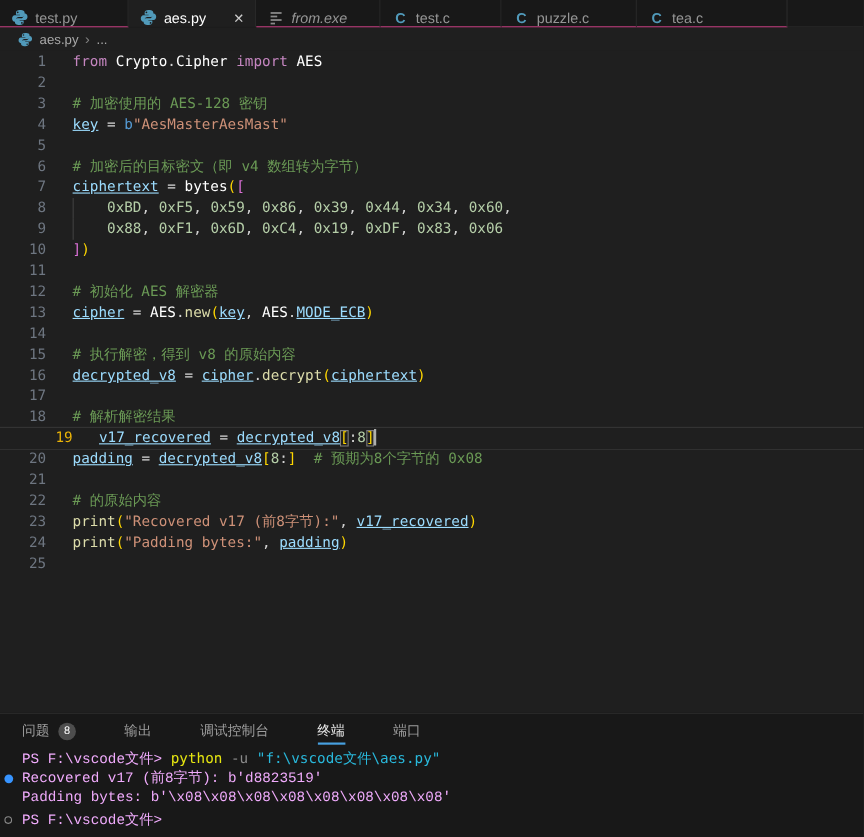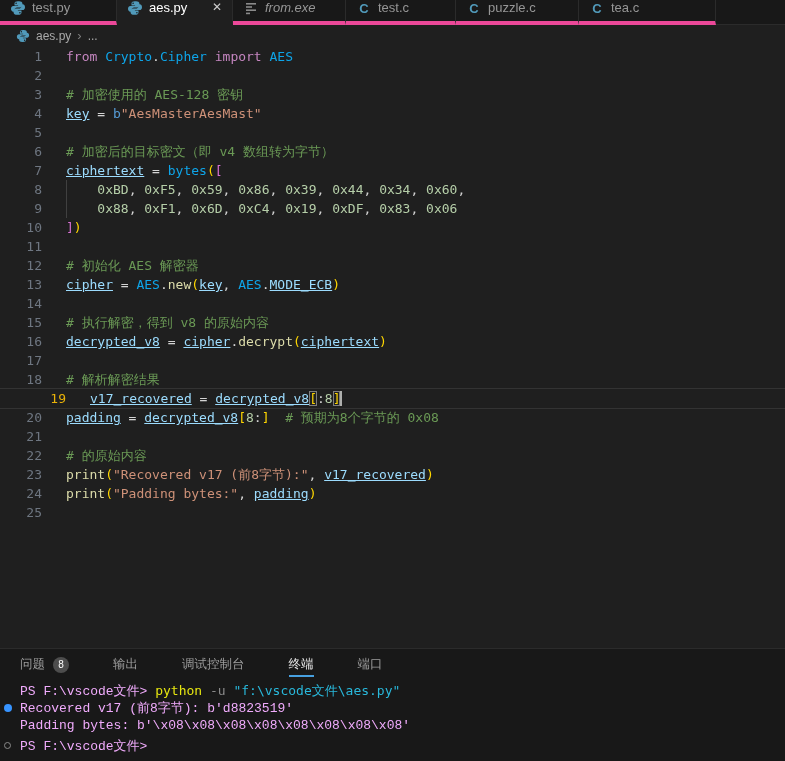--- a/index.html
+++ b/index.html
@@ -2,22 +2,22 @@
 <html><head>
 <meta charset="utf-8">
 <style>
   * { margin:0; padding:0; box-sizing:border-box; }
   html,body { width:785px; height:761px; overflow:hidden; }
   body { background:#1F1F1F; font-family:"Liberation Sans", sans-serif; }
 
   
   .tabbar { display:flex; height:25px; background:#181818; overflow:hidden; }
   .tabbar::after { content:""; flex:1; border-bottom:1px solid #2B2B2B; }
-  .tab { display:flex; align-items:flex-start; gap:6px; padding:0 8px 0 10px;
-         border-right:1px solid #2B2B2B; border-bottom:4px solid #ec4899;
+  .tab { display:flex; align-items:flex-end; gap:6px; padding:0 8px 0 10px;
+         border-right:1px solid #2B2B2B; border-bottom:1px solid #ec4899;
          background:#181818; color:#969696; font-size:13px; cursor:pointer; flex:0 0 auto; }
   .tab .spacer { width:14px; }
   .tab.active { background:#1F1F1F; border-bottom-color:#1F1F1F; color:#FFFFFF; }
   .tab.italic .tab-label { font-style:italic; }
   .tab:nth-child(1){width:117px}.tab:nth-child(2){width:116px}.tab:nth-child(3){width:113px}
   .tab:nth-child(4){width:110px}.tab:nth-child(5){width:123px}.tab:nth-child(6){width:137px}
   .tab:nth-child(7){width:90px}
   .tab-label { white-space:nowrap; overflow:hidden; flex:1; }
   .close-x { color:#CCCCCC; font-size:12px; padding:0 2px; }
   .icon { display:inline-flex; align-items:center; justify-content:center; width:16px; height:16px; flex:0 0 16px; }
@@ -32,21 +32,21 @@
   
   .editor { height:602px; background:#1F1F1F; padding-top:1px; position:relative;
             font-family:"DejaVu Sans Mono", monospace; font-size:13px; }
   .line { display:flex; height:19px; line-height:19px; white-space:pre; }
   .num { flex:0 0 42px; text-align:right; color:#6E7681; user-select:none; }
   .code { margin-left:24px; position:relative; }
   .line.current { box-shadow:0 -1px 0 #333333, 0 1px 0 #333333; }
   .line.current .num { color:#eab308;margin-left:24px; }
   .line.guide .code::before { content:""; position:absolute; left:0; top:0; bottom:0;
                               border-left:1px solid #404040; }
-  .tk-kw  { color:#C586C0; } .tk-cls { color:#0ea5e9; } .tk-var { color:#9CDCFE;text-decoration:underline; }
+  .tk-kw  { color:#C586C0; } .tk-cls { color:#ffffff; } .tk-var { color:#9CDCFE;text-decoration:underline; }
   .tk-fn  { color:#DCDCAA; } .tk-str { color:#CE9178; } .tk-spfx{ color:#569CD6; }
   .tk-num { color:#B5CEA8; } .tk-com { color:#6A9955; } .tk-def { color:#D4D4D4; }
   .tk-b1  { color:#FFD700; } .tk-b2  { color:#DA70D6; }
   .tk-bm  { color:#FFD700; box-shadow:inset 0 0 0 1px #7E7E7E; }
   .tk-cursor { display:inline-block; width:2px; height:15px; background:#AEAFAD;
                vertical-align:middle; margin-top:-2px; }
 
   
   .panel { height:113px; background:#181818; border-top:1px solid #2B2B2B; }
   .panel-tabs { display:flex; align-items:center; gap:44px; height:31px; padding-left:20px; }

